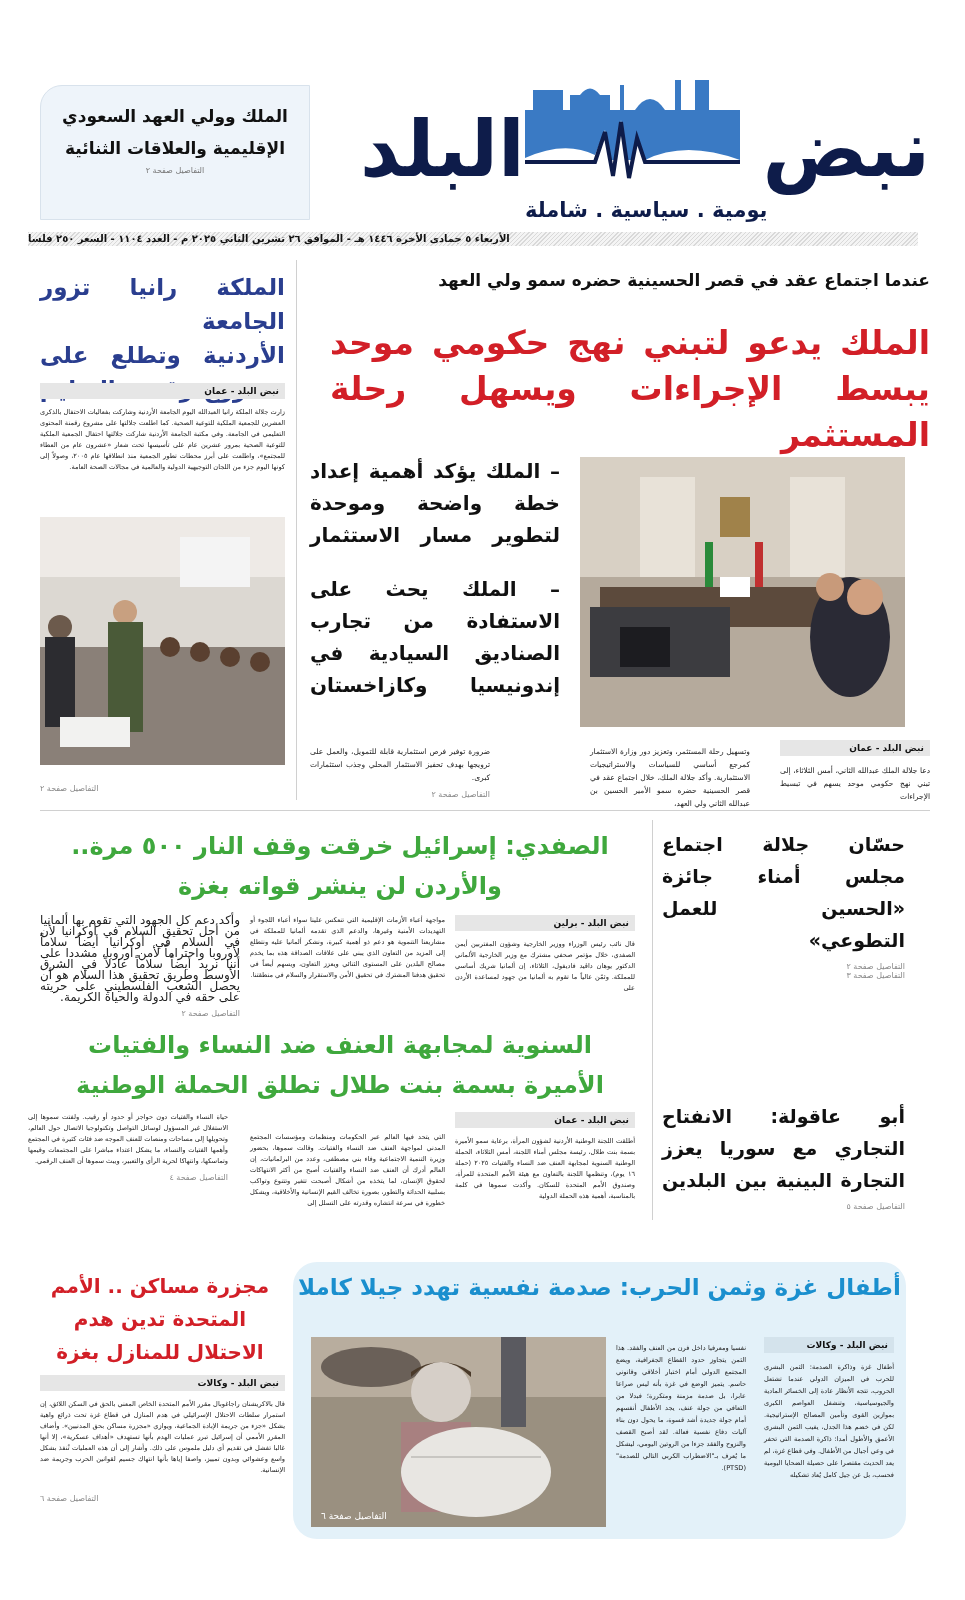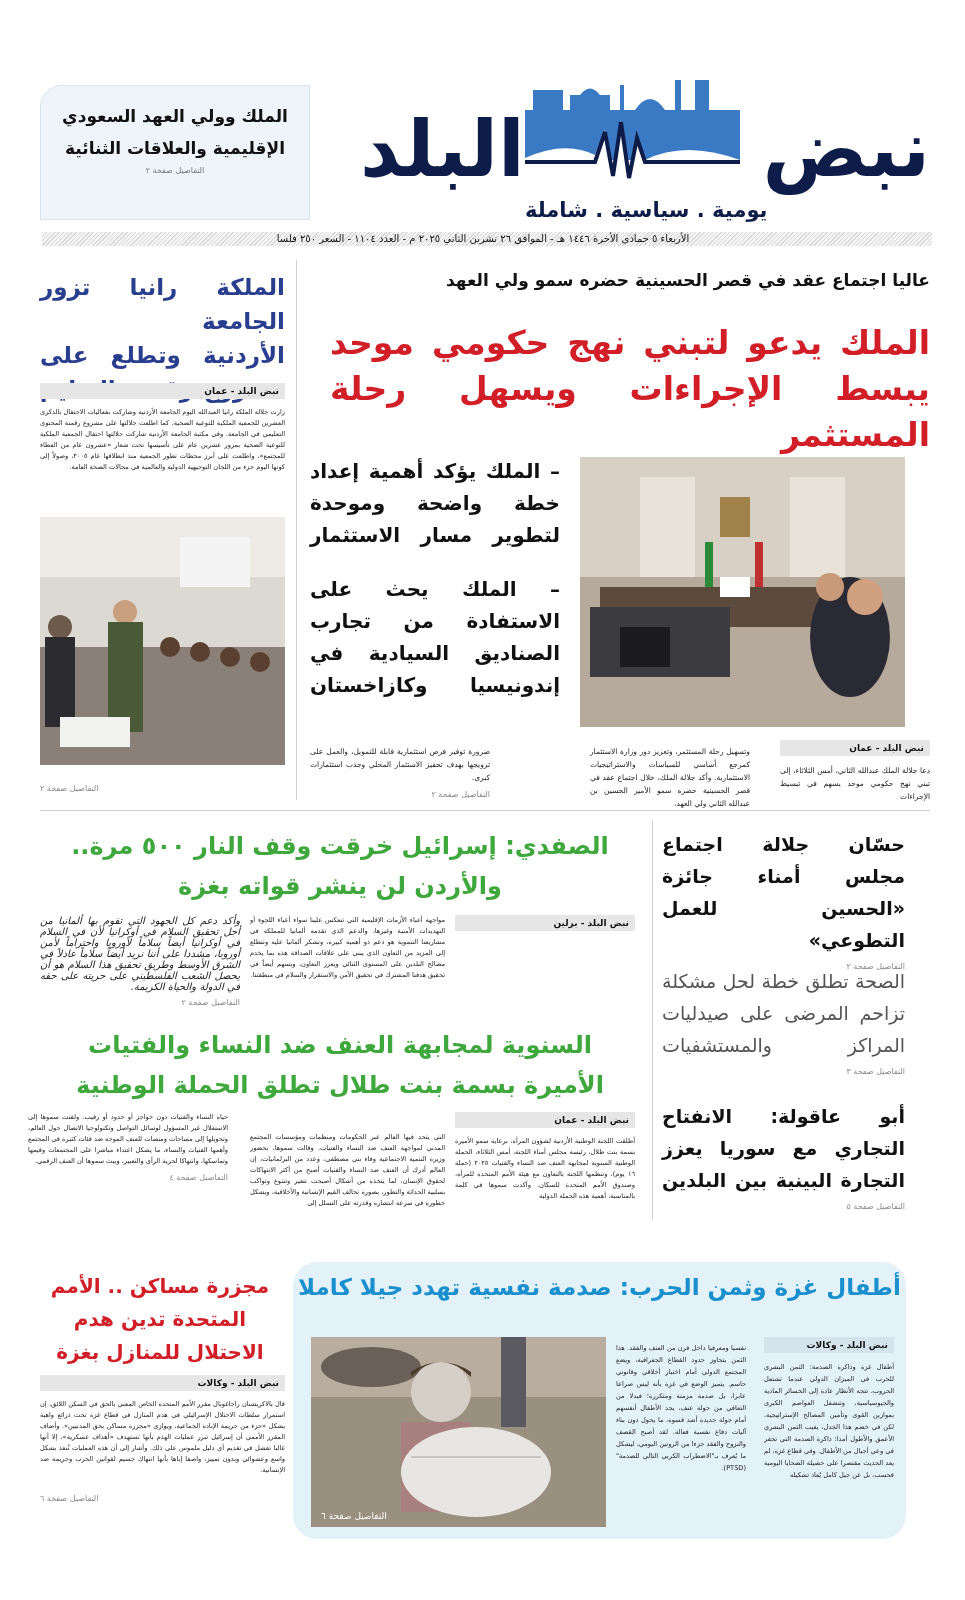--- a/index.html
+++ b/index.html
@@ -8,23 +8,23 @@
 
   .abs { position: absolute; }
 
   
   .masthead { position: absolute; left: 360px; top: 70px; width: 570px; height: 160px; }
   .logo-word-right { position: absolute; right: 0; top: 40px; font-size: 78px; font-weight: bold; color: #0e1c4a; letter-spacing: -2px; line-height: 1; }
   .logo-word-left { position: absolute; left: 0; top: 40px; font-size: 78px; font-weight: bold; color: #0e1c4a; letter-spacing: -2px; line-height: 1; }
   .logo-skyline { position: absolute; left: 165px; top: 10px; width: 215px; height: 105px; }
   .logo-tagline { position: absolute; left: 165px; top: 128px; font-size: 21px; font-weight: bold; color: #0e1c4a; }
 
-  .dateline { position: absolute; left: 42px; top: 232px; width: 890px; height: 14px;
+  .dateline { position: absolute; left: 28px; top: 232px; width: 890px; height: 14px;
     background: repeating-linear-gradient(135deg, #d9d9d9 0 1px, #f4f4f4 1px 3px);
-    font-size: 10px; font-weight: normal; color: #111; line-height: 14px; padding-right: 8px; text-align: center; }
+    font-size: 10px; font-weight: bold; color: #111; line-height: 14px; padding-right: 8px; text-align: left; }
 
   
   .promo-box { position: absolute; left: 40px; top: 85px; width: 270px; height: 135px; background: #eef4fa;
     border: 1px solid #d8e2ec; border-radius: 22px 0 0 0; text-align: center; padding-top: 14px; }
   .promo-box .title { font-size: 17px; font-weight: bold; line-height: 32px; color: #111; }
   .promo-box .more { font-size: 8px; color: #777; margin-top: 2px; }
 
   
   .kicker { position: absolute; right: 35px; top: 270px; font-size: 17px; font-weight: bold; color: #111; }
   .lead-headline { position: absolute; right: 35px; top: 320px; width: 600px; text-align: justify; text-align-last: justify;
@@ -84,21 +84,21 @@
 </div>
 
 <div class="dateline">الأربعاء ٥ جمادى الأخرة ١٤٤٦ هـ - الموافق ٢٦ تشرين الثاني ٢٠٢٥ م - العدد ١١٠٤ - السعر ٢٥٠ فلسا</div>
 
 <div class="promo-box">
   <div class="title">الملك وولي العهد السعودي</div>
   <div class="title">الإقليمية والعلاقات الثنائية</div>
   <div class="more">التفاصيل صفحة ٢</div>
 </div>
 
-<div class="kicker">عاليا اجتماع عقد في قصر الحسينية حضره سمو ولي العهد</div>
+<div class="kicker">عندما اجتماع عقد في قصر الحسينية حضره سمو ولي العهد</div>
 <div class="lead-headline">
   <div>الملك يدعو لتبني نهج حكومي موحد</div>
   <div>يبسط الإجراءات ويسهل رحلة المستثمر</div>
 </div>
 <div class="lead-points">
   <p>– الملك يؤكد أهمية إعداد خطة واضحة وموحدة لتطوير مسار الاستثمار</p>
   <p>– الملك يحث على الاستفادة من تجارب الصناديق السيادية في إندونيسيا وكازاخستان</p>
 </div>
 <div class="lead-photo">
   <svg width="325" height="270" viewBox="0 0 325 270">
@@ -161,40 +161,40 @@
 
 <div class="divider-v" style="left:296px; top:260px; height:540px;"></div>
 <div class="divider-h" style="left:40px; right:35px; top:810px;"></div>
 <div class="divider-v" style="left:652px; top:820px; height:400px;"></div>
 
 <div class="col" style="left:662px; top:828px; width:243px;">
   <div class="side-headline" style="color:#111;">حسّان جلالة اجتماع مجلس أمناء جائزة «الحسين للعمل التطوعي»</div>
   <div class="more-link">التفاصيل صفحة ٢</div>
 </div>
 <div class="col" style="left:662px; top:965px; width:243px;">
-  <div class="side-headline" style="color:#555; font-weight:normal;">الصحة تطلق خطة لحل مشكلة تزاحم المرضى على صيدليات المراكز والمستشفيات</div>
   <div class="more-link">التفاصيل صفحة ٣</div>
 </div>
 <div class="col" style="left:662px; top:1100px; width:243px;">
   <div class="side-headline" style="color:#111;">أبو عاقولة: الانفتاح التجاري مع سوريا يعزز التجارة البينية بين البلدين</div>
   <div class="more-link">التفاصيل صفحة ٥</div>
 </div>
 
 <div class="green-headline" style="left:40px; top:826px; width:600px;">
   <div>الصفدي: إسرائيل خرقت وقف النار ٥٠٠ مرة..</div>
   <div>والأردن لن ينشر قواته بغزة</div>
 </div>
 <div class="col" style="right:330px; top:915px; width:180px;">
   <span class="byline">نبض البلد - برلين</span>
+  <div class="body-text" style="font-size:6.6px; line-height:11px;">قال نائب رئيس الوزراء ووزير الخارجية وشؤون المغتربين أيمن الصفدي، خلال مؤتمر صحفي مشترك مع وزير الخارجية الألماني الدكتور يوهان داڤيد فاديفول، الثلاثاء، إن ألمانيا شريك أساسي للمملكة. وثمّن عالياً ما تقوم به ألمانيا من جهود لمساعدة الأردن على</div>
 </div>
 <div class="col" style="right:520px; top:915px; width:195px;">
   <div class="body-text" style="font-size:6.6px; line-height:11px;">مواجهة أعباء الأزمات الإقليمية التي تنعكس علينا سواء أعباء اللجوء أو التهديدات الأمنية وغيرها، والدعم الذي تقدمه ألمانيا للمملكة في مشاريعنا التنموية هو دعم ذو أهمية كبيرة، ونشكر ألمانيا عليه ونتطلع إلى المزيد من التعاون الذي يبني على علاقات الصداقة هذه بما يخدم مصالح البلدين على المستوى الثنائي ويعزز التعاون، ويسهم أيضاً في تحقيق هدفنا المشترك في تحقيق الأمن والاستقرار والسلام في منطقتنا.</div>
 </div>
 <div class="col" style="left:40px; top:915px; width:200px;">
-  <div class="body-text" style="font-size:10px; line-height:11px;font-style:italic;">وأكد دعم كل الجهود التي تقوم بها ألمانيا من أجل تحقيق السلام في أوكرانيا لأن في السلام في أوكرانيا أيضاً سلاماً لأوروبا واحتراماً لأمن أوروبا، مشددا على أننا نريد أيضاً سلاماً عادلاً في الشرق الأوسط وطريق تحقيق هذا السلام هو أن يحصل الشعب الفلسطيني على حريته على حقه في الدولة والحياة الكريمة.</div>
+  <div class="body-text" style="font-size:12px; line-height:11px;">وأكد دعم كل الجهود التي تقوم بها ألمانيا من أجل تحقيق السلام في أوكرانيا لأن في السلام في أوكرانيا أيضاً سلاماً لأوروبا واحتراماً لأمن أوروبا، مشددا على أننا نريد أيضاً سلاماً عادلاً في الشرق الأوسط وطريق تحقيق هذا السلام هو أن يحصل الشعب الفلسطيني على حريته على حقه في الدولة والحياة الكريمة.</div>
   <div class="more-link">التفاصيل صفحة ٢</div>
 </div>
 
 <div class="green-headline" style="left:40px; top:1025px; width:600px;">
   <div>السنوية لمجابهة العنف ضد النساء والفتيات</div>
   <div>الأميرة بسمة بنت طلال تطلق الحملة الوطنية</div>
 </div>
 <div class="col" style="right:330px; top:1112px; width:180px;">
   <span class="byline">نبض البلد - عمان</span>
   <div class="body-text" style="font-size:6.6px; line-height:11px;">أطلقت اللجنة الوطنية الأردنية لشؤون المرأة، برعاية سمو الأميرة بسمة بنت طلال، رئيسة مجلس أمناء اللجنة، أمس الثلاثاء، الحملة الوطنية السنوية لمجابهة العنف ضد النساء والفتيات ٢٠٢٥ (حملة ١٦ يوم)، وتنظمها اللجنة بالتعاون مع هيئة الأمم المتحدة للمرأة، وصندوق الأمم المتحدة للسكان. وأكدت سموها في كلمة بالمناسبة، أهمية هذه الحملة الدولية</div>

